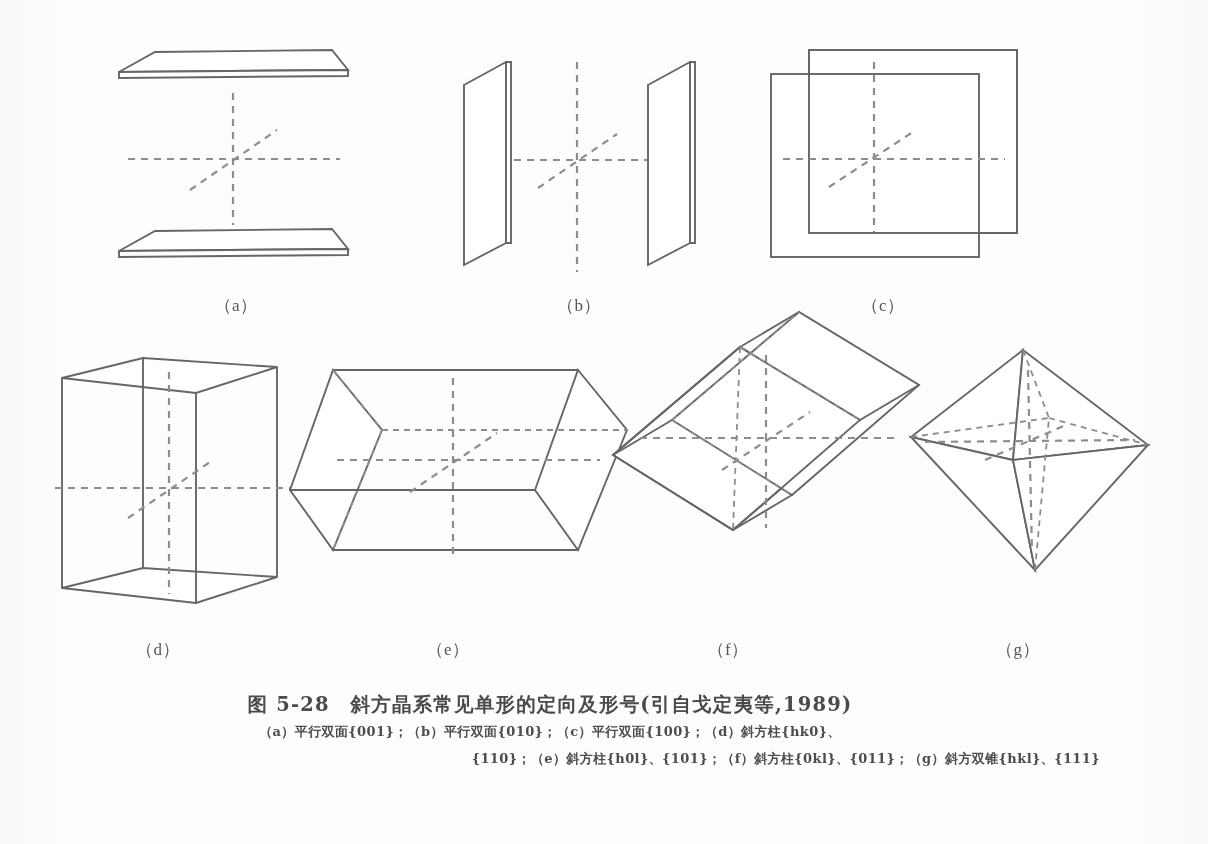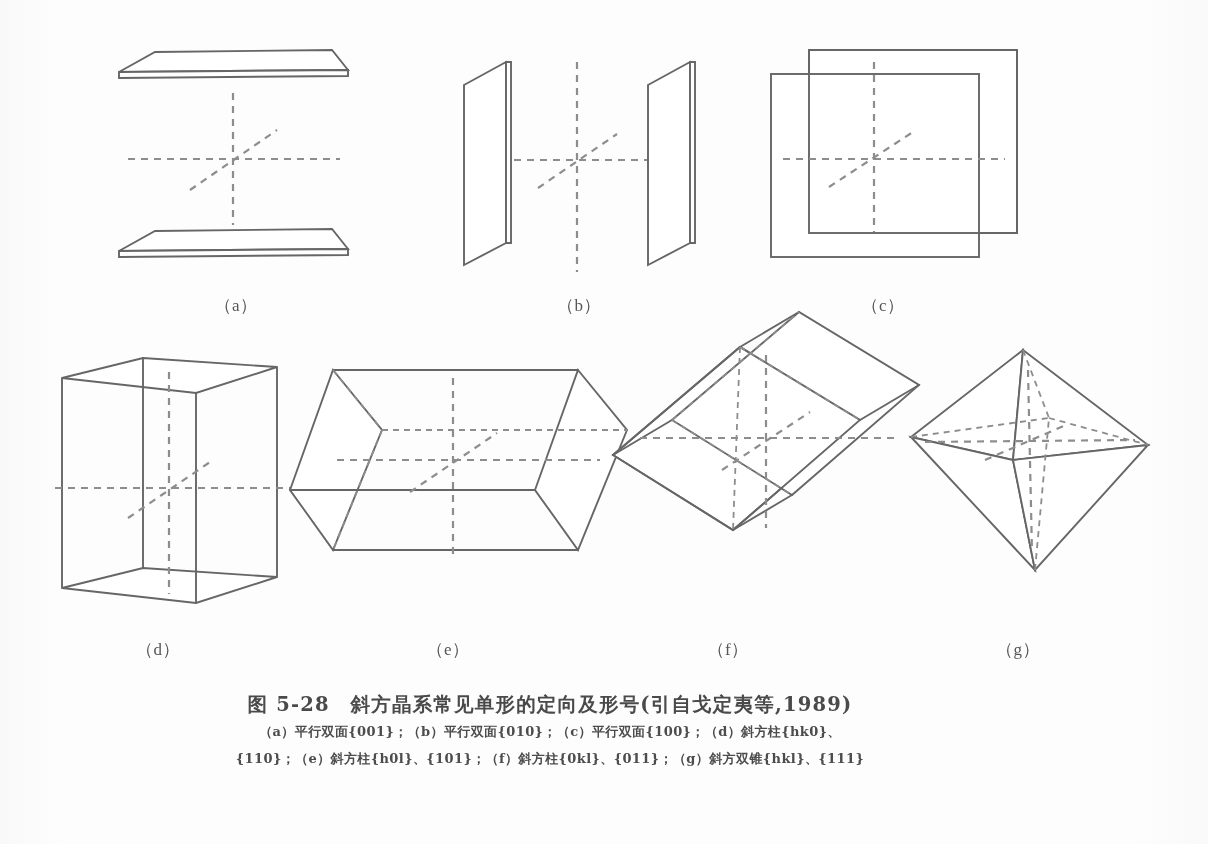--- a/index.html
+++ b/index.html
@@ -68,21 +68,21 @@
   .caption-line {
     font-family: "DejaVu Serif", "Liberation Serif", serif;
     font-size: 13px;
     font-weight: bold;
     color: #4c4c4c;
     letter-spacing: 0.4px;
     line-height: 2.05;
     white-space: nowrap;
   }
   .caption-line.indent2 {
-    text-align: center;
+    text-align: right;
   }
 </style>
 </head>
 <body>
 
 <div id="figure-page">
   <div class="scan-tint"></div>
 
   <div class="plate-area">
     <svg width="1208" height="680" viewBox="0 0 1208 680" xmlns="http://www.w3.org/2000/svg">

